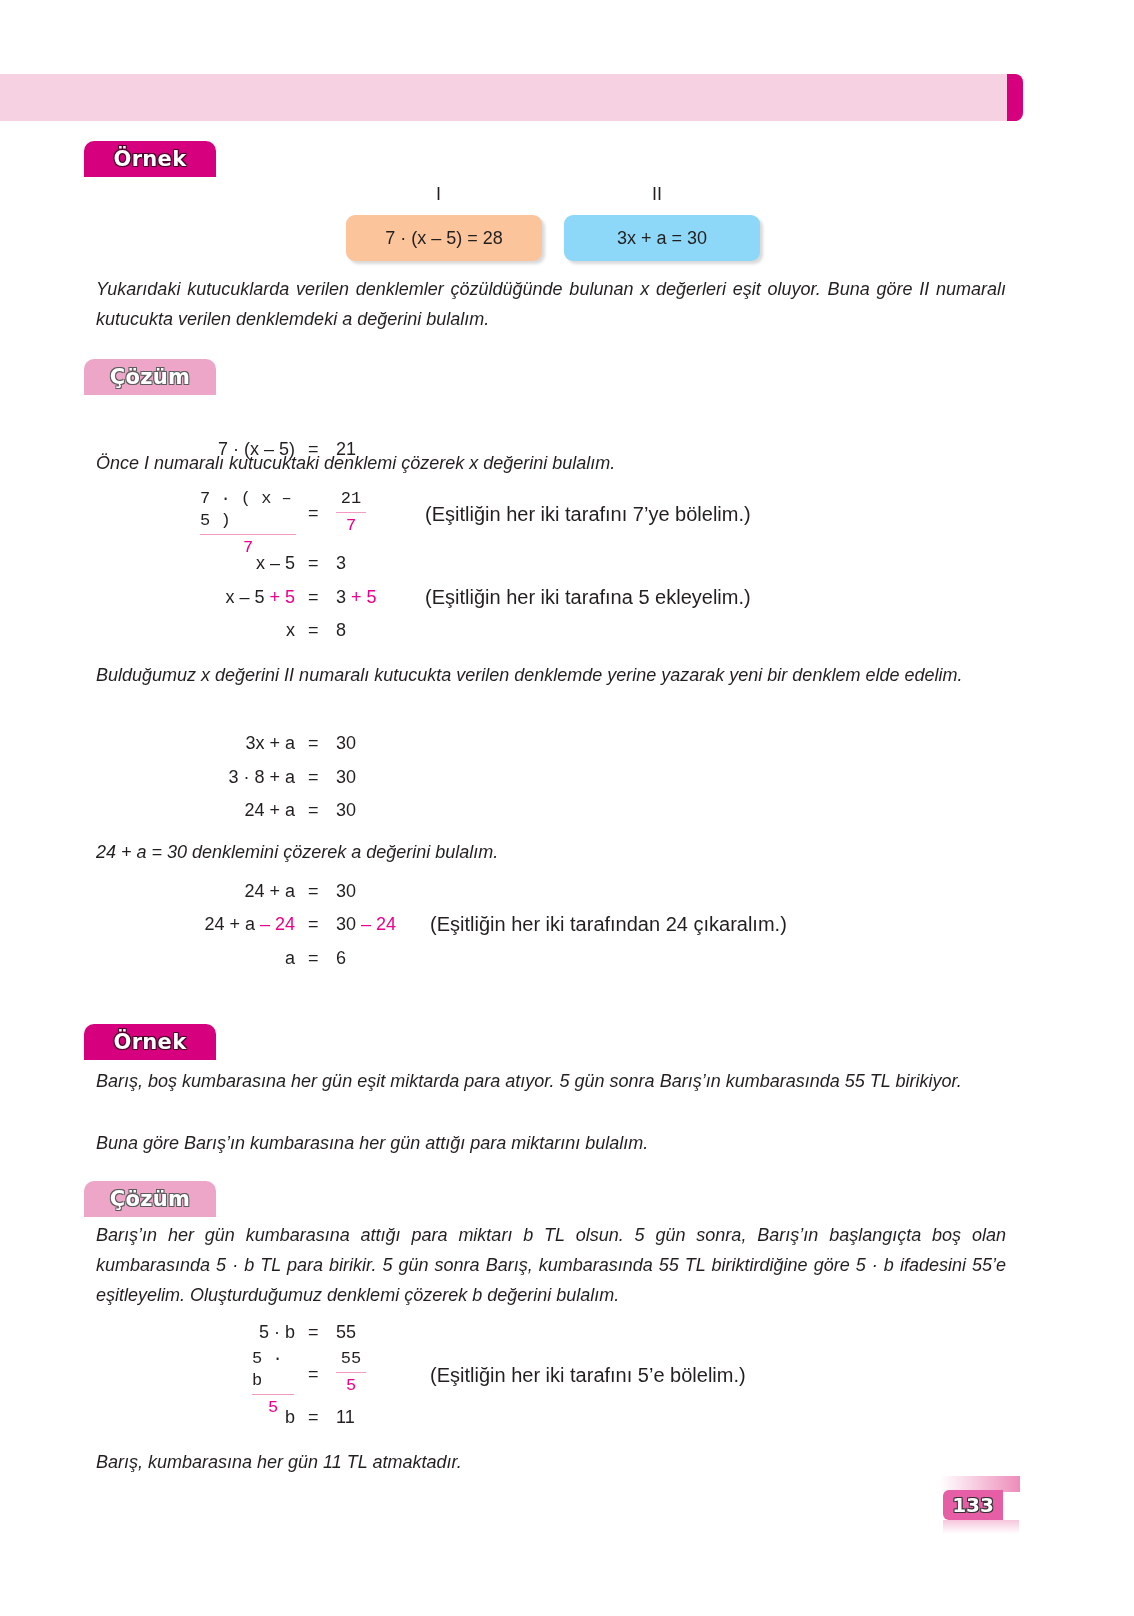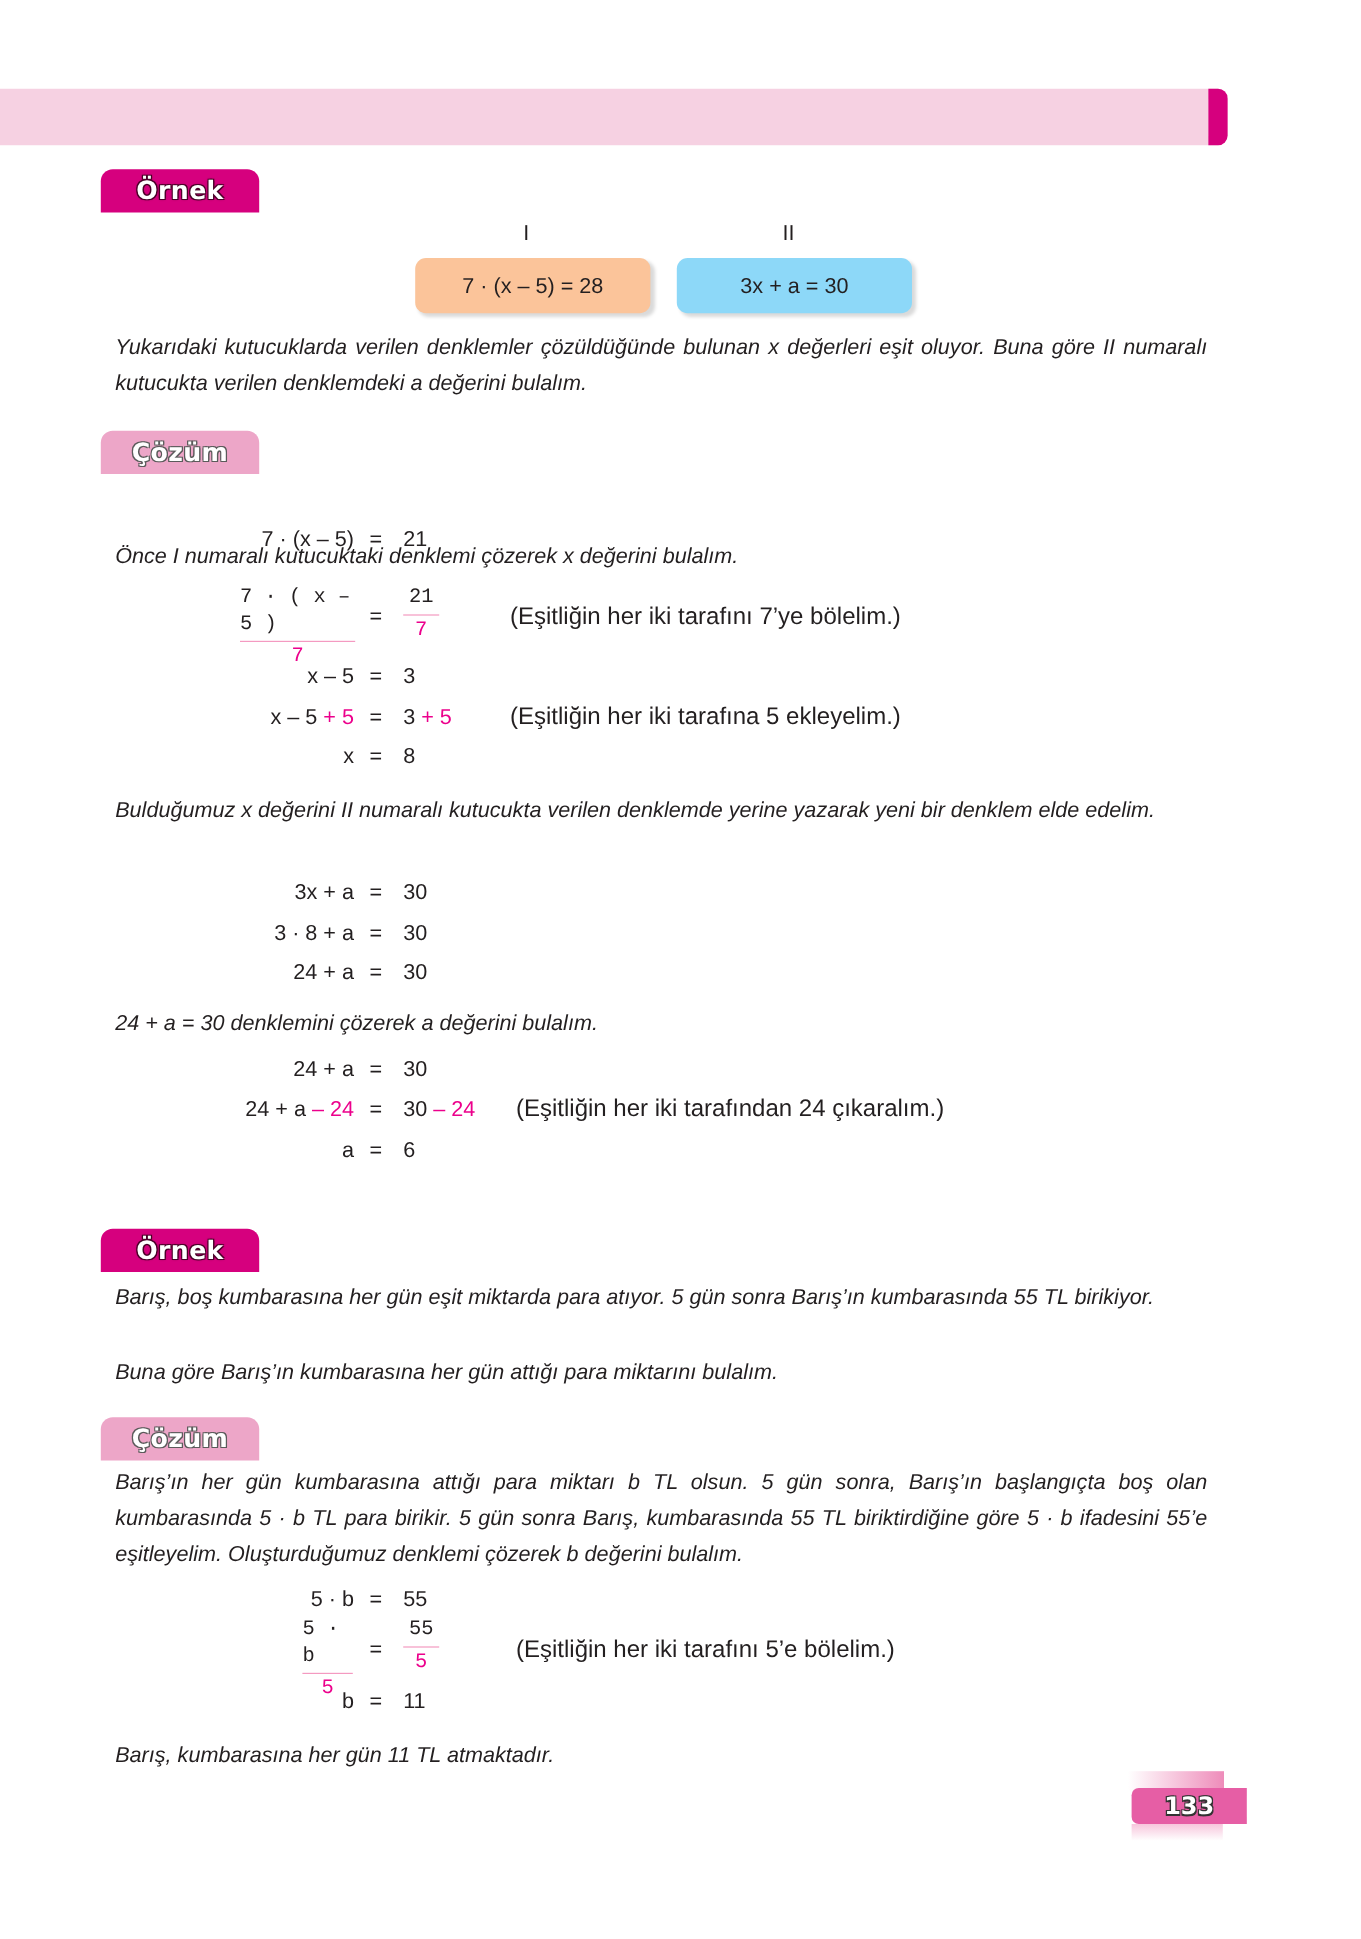--- a/index.html
+++ b/index.html
@@ -62,21 +62,21 @@
     }
     .frac .num { line-height: 22px; }
     .frac .bar { height: 1px; background: #f49ac1; width: 100%; margin: 2px 0; }
     .frac .den { color: #ec008c; line-height: 22px; }
 
     .page-tab-fade {
       position: absolute; left: 940px; top: 1476px; width: 80px; height: 16px;
       background: linear-gradient(to right, rgba(238,140,186,0), #ee8cba);
     }
     .page-num {
-      position: absolute; left: 943px; top: 1490px; width: 96px; height: 30px;
+      position: absolute; left: 943px; top: 1490px; width: 60px; height: 30px;
       background: #e65ea5; border-radius: 6px 0 0 6px;
       display: flex; align-items: center; justify-content: center;
       font-family: "DejaVu Sans", sans-serif; font-weight: bold; font-size: 20px;
       color: #ffffff;
       text-shadow: 1px 1px 0 #333, -1px -1px 0 #333, 1px -1px 0 #333, -1px 1px 0 #333;
     }
     .page-num-fade {
       position: absolute; left: 943px; top: 1520px; width: 76px; height: 14px;
       background: linear-gradient(to bottom, #f7c6dc, rgba(255,255,255,0));
     }

